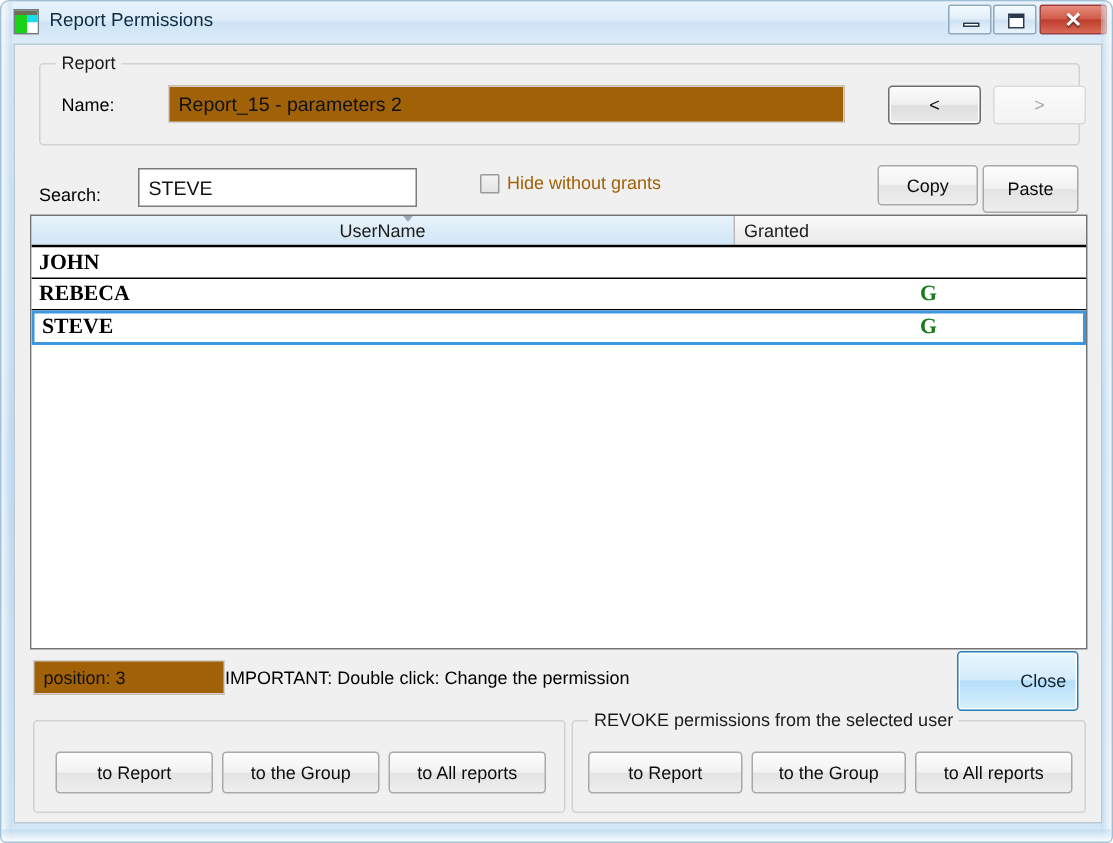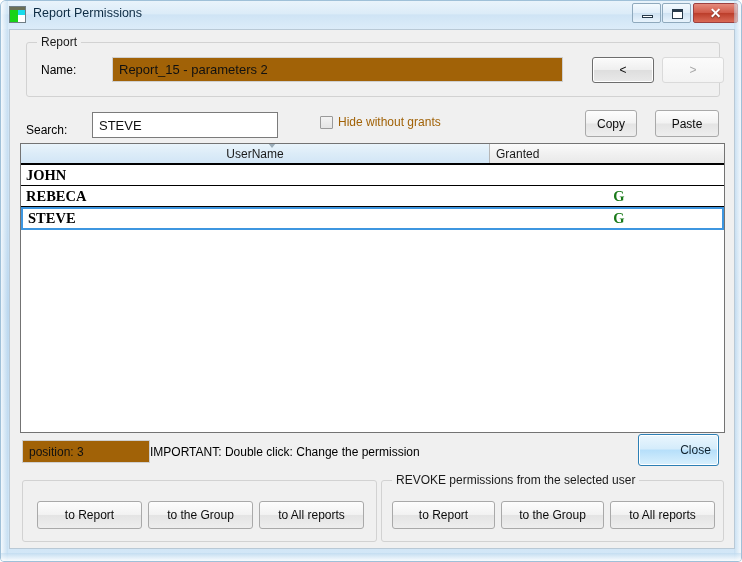--- a/index.html
+++ b/index.html
@@ -230,22 +230,22 @@
     </div>
 
     <span class="lbl" style="left:16px; top:93px;">Search:</span>
     <div class="textfield editable" style="left:82px; top:82px; width:186px; height:26px;" placeholder="">STEVE</div>
 
     <div class="checkbox-wrap" style="left:310px; top:85px;">
       <span class="cbox"></span>
       <span class="cbox-label">Hide without grants</span>
     </div>
 
-    <div class="btn" style="left:575px; top:80px; width:52px; height:27px;">Copy</div>
-    <div class="btn" style="left:645px; top:80px; width:64px; height:27px;">Paste</div>
+    <div class="btn" style="left:575px; top:80px; width:67px; height:27px;">Copy</div>
+    <div class="btn" style="left:645px; top:80px; width:64px; height:32px;">Paste</div>
 
     <div class="grid" style="left:10px; top:113px; width:705px; height:290px;">
       <div class="grid-head">
         <div class="gh-cell username" style="width:469px;">
           <span>UserName</span>
           <span class="gh-sortmark"></span>
         </div>
         <div class="gh-cell granted" style="width:234px;">
           <span>Granted</span>
         </div>
@@ -262,21 +262,21 @@
       </div>
       <div class="grid-row selected">
         <span class="cell-user">STEVE</span>
         <span class="cell-granted" style="left:586px; width:20px;">G</span>
       </div>
       <div class="grid-body-fill" style="height:206px;"></div>
     </div>
 
     <div class="textfield" style="left:12px; top:410px; width:128px; height:23px; font-size:12px;">position:  3</div>
     <span class="lbl" style="left:140px; top:415px;">IMPORTANT:  Double click: Change the permission</span>
-    <div class="btn primary" style="left:628px; top:404px; width:81px; height:32px;padding-left:34px;">Close</div>
+    <div class="btn primary" style="left:628px; top:404px; width:81px; height:40px;padding-left:34px;">Close</div>
 
     <div class="groupbox" style="left:12px; top:450px; width:355px; height:62px;">
       <div class="btn" style="left:14px; top:20px; width:105px; height:28px;">to Report</div>
       <div class="btn" style="left:125px; top:20px; width:105px; height:28px;">to the Group</div>
       <div class="btn" style="left:236px; top:20px; width:105px; height:28px;">to All reports</div>
     </div>
 
     <div class="groupbox" style="left:371px; top:450px; width:343px; height:62px;">
       <span class="gb-title">REVOKE permissions from the selected user</span>
       <div class="btn" style="left:10px; top:20px; width:103px; height:28px;">to Report</div>

